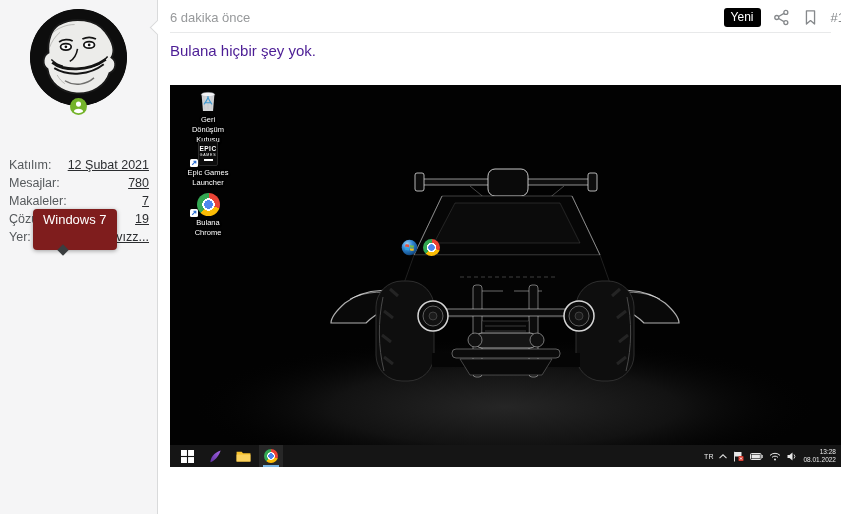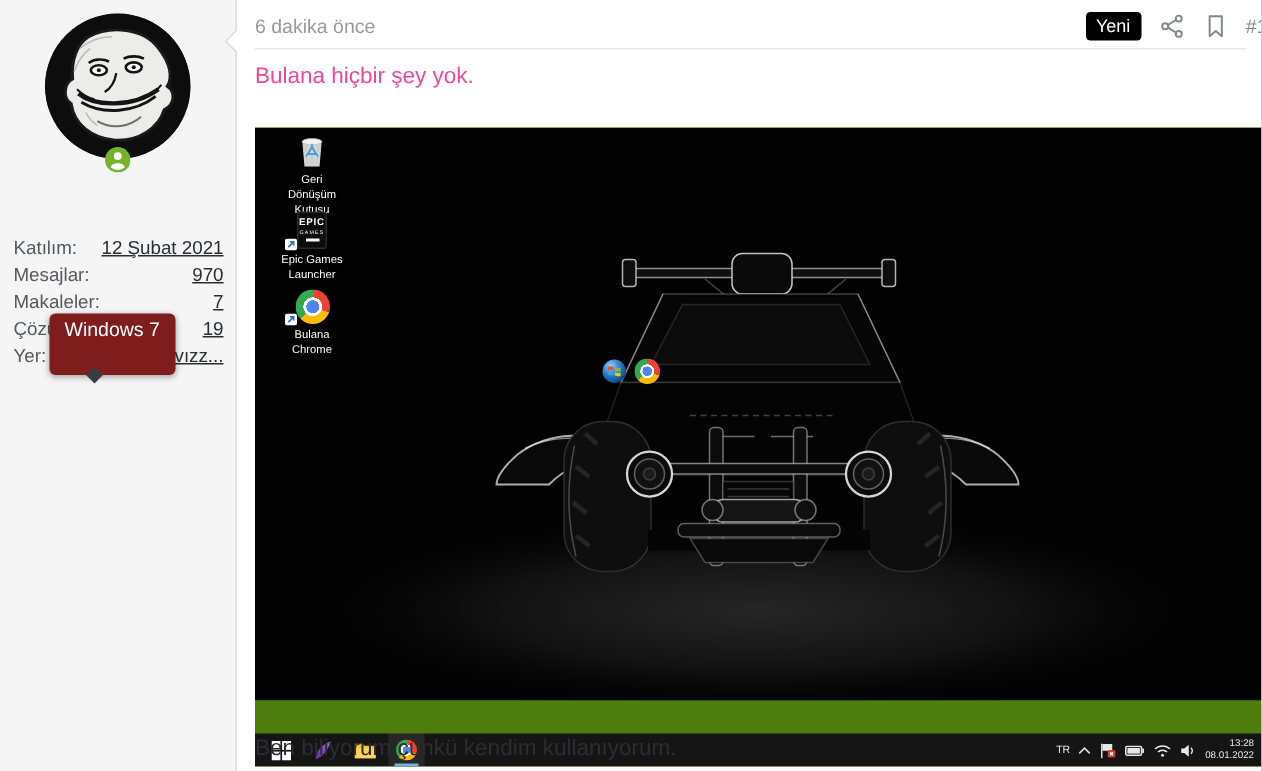--- a/index.html
+++ b/index.html
@@ -43,26 +43,26 @@
 
   
   .ptime { position:absolute; left:170px; top:10px; font-size:13px; color:#97999b; z-index:2; }
   .hdr-right { position:absolute; right:-4px; top:8px; display:flex; align-items:center;
                gap:12px; z-index:2; }
   .badge-new { background:#000000; color:#fff; font-size:12px; padding:2px 7px 3px;
                border-radius:3px; }
   .hicon { width:17px; height:17px; display:block; }
   .pnum { font-size:13px; color:#84878a; }
   .hdr-div { position:absolute; left:170px; right:10px; top:32px; border-top:1px solid #e8e9ea; }
-  .body1 { position:absolute; left:170px; top:42px; font-size:15px; color:#ec4899; }
+  .body1 { position:absolute; left:170px; top:42px; font-size:15px; color:#4c1d95; }
   .body2 { position:absolute; left:170px; top:490px; font-size:15px; color:#2b2d30; }
 
   
-  .shot { position:absolute; left:170px; top:85px; width:671px; height:426px;
-          background:#4d7c0f; overflow:hidden; }
+  .shot { position:absolute; left:170px; top:85px; width:671px; height:382px;
+          background:#c2410c; overflow:hidden; }
   .shot svg.car { position:absolute; left:0; top:0; }
   .dicon { position:absolute; width:64px; text-align:center; }
   .dicon .ibox { display:flex; justify-content:center; position:relative; }
   .dicon .lbl { margin:2px auto 0; width:46px; font-size:7.5px; line-height:1.3; color:#fff;
                 text-shadow:0 1px 2px #000, 0 0 2px #000; }
   .shortcut { position:absolute; left:14px; bottom:-1px; width:8px; height:8px; }
   .epicbox { width:20px; height:25px; background:#0c0c0c; border:0.5px solid #2a2a2a;
              border-radius:2px; display:flex; flex-direction:column; align-items:center;
              justify-content:center; position:relative; }
   .epicbox .e1 { color:#fff; font-weight:bold; font-size:6.5px; letter-spacing:.5px; line-height:1; }
@@ -119,21 +119,21 @@
   <div class="uname">SivriSinekz</div>
   <div class="utitle">Nanopat</div>
 
   <div class="stats">
     <div class="srow">
       <span class="slabel">Katılım:</span>
       <span class="svalue">12 Şubat 2021</span>
     </div>
     <div class="srow">
       <span class="slabel">Mesajlar:</span>
-      <span class="svalue">970</span>
+      <span class="svalue">780</span>
     </div>
     <div class="srow">
       <span class="slabel">Makaleler:</span>
       <span class="svalue">7</span>
     </div>
     <div class="srow">
       <span class="slabel">Çözümler:</span>
       <span class="svalue">19</span>
     </div>
     <div class="srow">
@@ -344,15 +344,14 @@
           <path d="M7,2.5 A3,3 0 0 1 7,6.5" stroke="#e8e8e8" fill="none" stroke-width="0.9"></path>
         </svg>
         <div class="tclock">
           <div>13:28</div>
           <div>08.01.2022</div>
         </div>
       </div>
     </div>
   </div>
 
-  <div class="body2">Ben biliyorum çünkü kendim kullanıyorum.</div>
 
 </div>
 
 </body></html>

